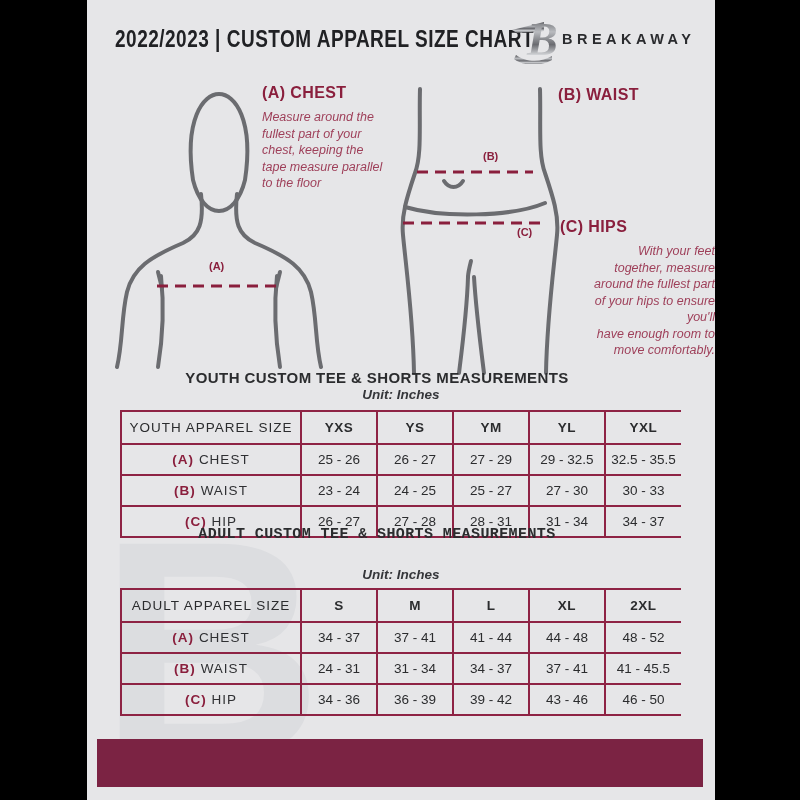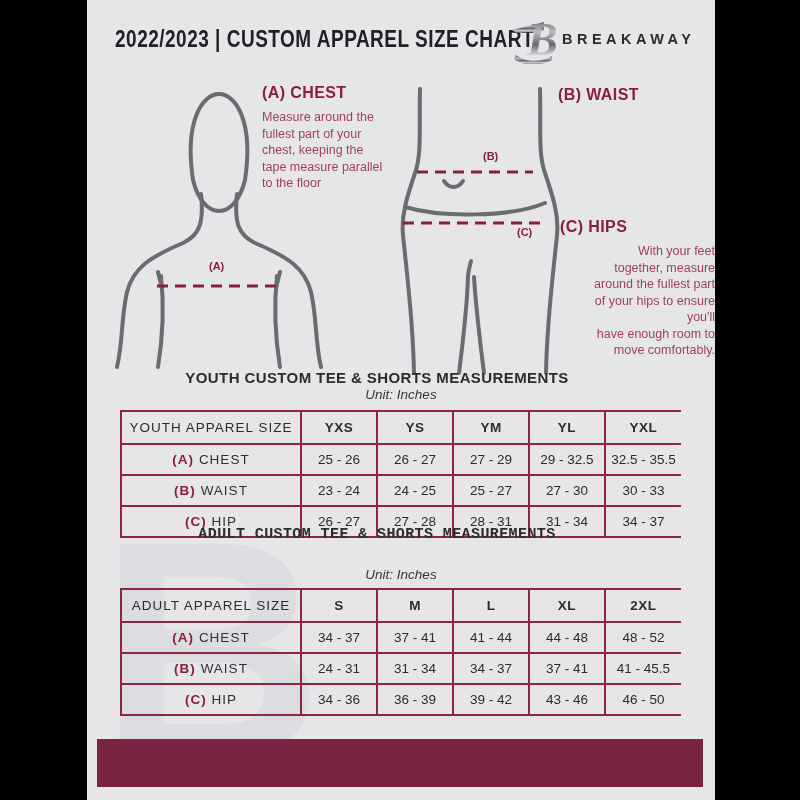--- a/index.html
+++ b/index.html
@@ -13,29 +13,29 @@
                color:#202124; letter-spacing:.5px; transform:scaleY(1.25); transform-origin:left top;
                white-space:nowrap; z-index:2; }
   .logo { position:absolute; left:424px; top:10px; z-index:2; }
   .brand { position:absolute; left:475px; top:31px; font-size:14.5px; font-weight:bold;
            color:#2a2b2e; letter-spacing:4.5px; z-index:2; white-space:nowrap; }
 
   
   .fig { position:absolute; z-index:1; }
   .guide-head { position:absolute; font-size:16px; font-weight:bold; color:#8a1f3d;
                 letter-spacing:.4px; z-index:2; white-space:nowrap; }
-  .guide-body { position:absolute; font-size:12.5px; color:#9e3f59;
+  .guide-body { position:absolute; font-size:12.5px; font-style:italic; color:#9e3f59;
                 line-height:1.32; white-space:pre-line; z-index:2; }
   .dash-label { position:absolute; font-size:11px; font-weight:bold; color:#8a1f3d; z-index:2; }
 
   
   .sec-title { position:absolute; left:0; width:580px; text-align:center; font-size:15px;
                font-weight:bold; color:#2b2c2e; letter-spacing:.4px; z-index:2; }
   .sec-unit  { position:absolute; left:0; width:628px; text-align:center; font-size:13.5px;
-               font-style:italic; font-weight:normal; color:#35363a; z-index:2; }
+               font-style:italic; font-weight:bold; color:#35363a; z-index:2; }
   table.stable { position:absolute; left:33px; border-collapse:collapse; table-layout:fixed;
                  width:560px; z-index:2; background:transparent; }
   table.stable td { border:2px solid #8e2344; border-right:none; padding:0; height:29px;
                     text-align:center; vertical-align:middle; color:#2b2c2e; font-size:13.5px; }
   table.stable tr.hrow td { height:31px; }
   td.corner { text-align:left; padding-left:14px; font-size:12.5px; letter-spacing:1px; color:#3a3b3e; }
   td.sizehead { font-weight:bold; font-size:14px; color:#232427; letter-spacing:.5px; }
   td.rowlabel { text-align:left; padding-left:14px; font-size:14px; letter-spacing:1px; }
   .rl-prefix { font-weight:bold; color:#8a1f3d; }
   .rl-name { color:#2f3033; }

